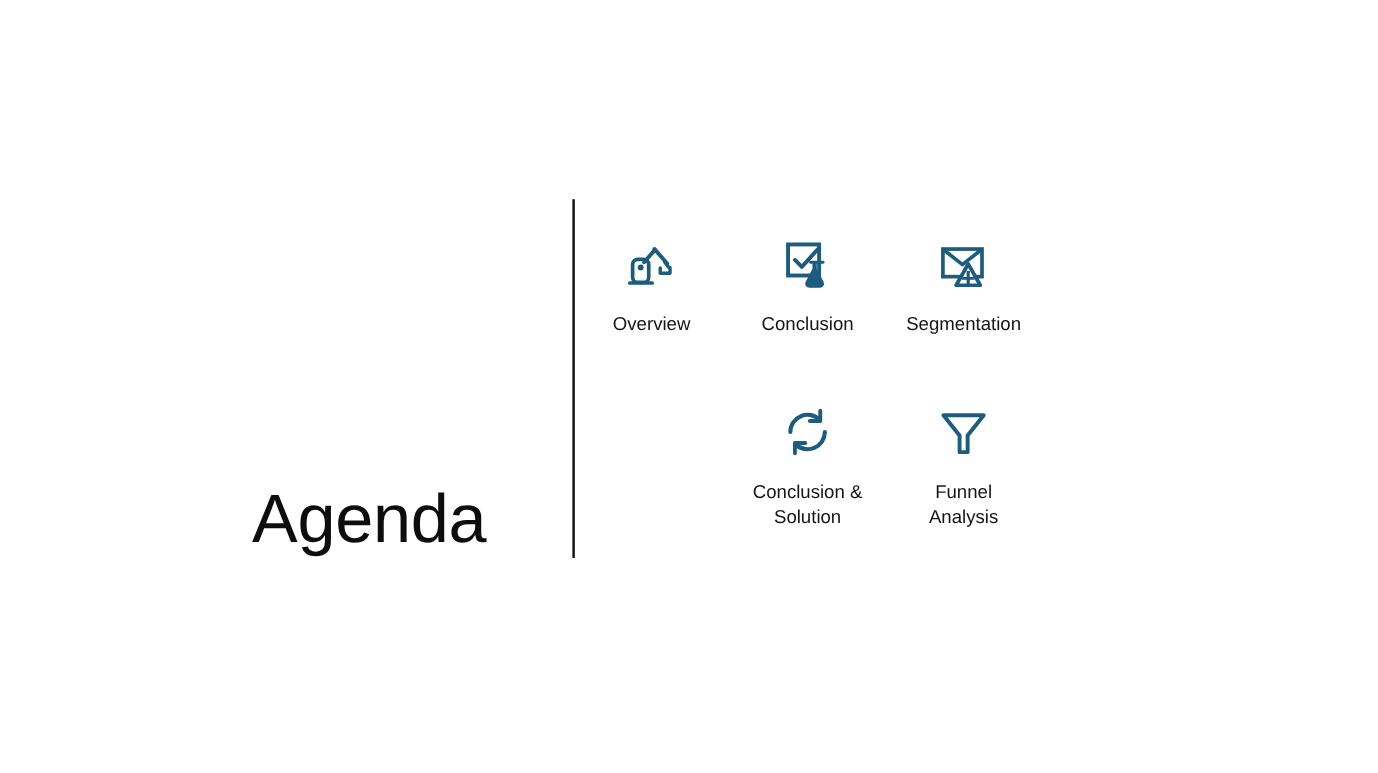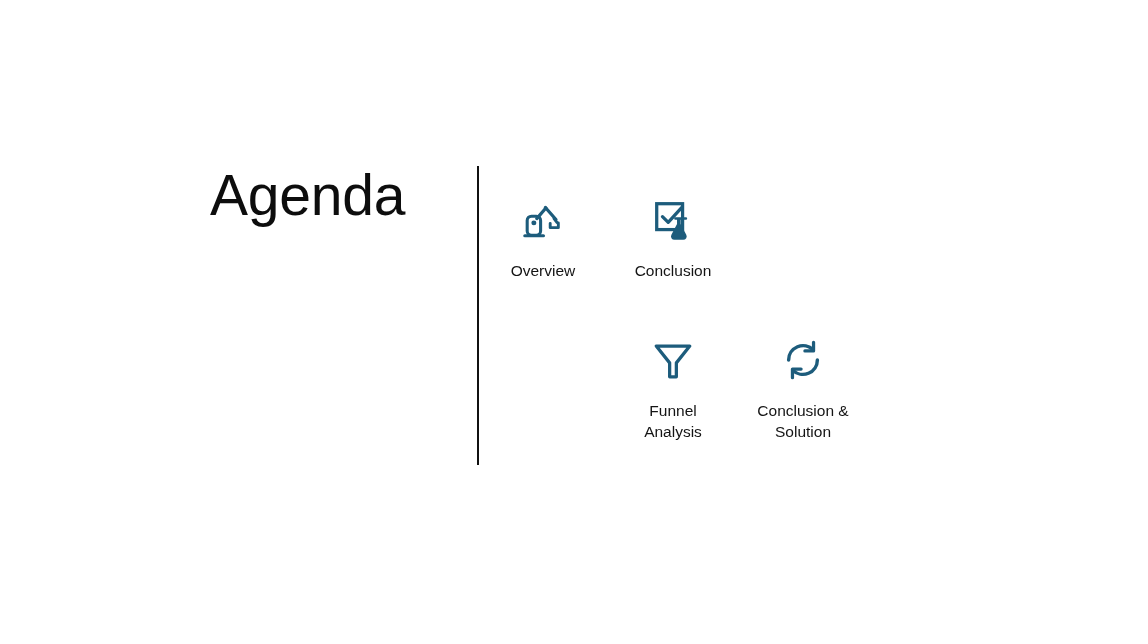--- a/index.html
+++ b/index.html
@@ -21,21 +21,21 @@
   }
 
   
   .title-area {
     position: absolute;
     left: 0px;
     top: 166px;
     width: 478px;
     height: 298px;
     display: flex;
-    align-items: flex-start;
+    align-items: flex-end;
     justify-content: flex-start;
   }
   .slide-title {
     margin: 0;
     padding: 0 0 0 210px;
     font-size: 57px;
     font-weight: 400;
     line-height: 1.05;
     color: #0d0d0d;
     letter-spacing: -0.2px;
@@ -142,44 +142,56 @@
         <span class="item-icon">
           <svg viewBox="0 0 48 48" fill="none" xmlns="http://www.w3.org/2000/svg">
             <rect x="7" y="7" width="27" height="27" stroke="currentColor" stroke-width="3.4"></rect>
             <path d="M13 20.5l6 6L33 11" stroke="currentColor" stroke-width="3.4" stroke-linecap="round" stroke-linejoin="round"></path>
             <path d="M26.5 22.5h11M29.5 22.5v6L23.5 40a2.3 2.3 0 002 3.4h9.2a2.3 2.3 0 002-3.4l-6-11.5v-6" fill="currentColor" stroke="currentColor" stroke-width="2.6" stroke-linecap="round" stroke-linejoin="round"></path>
           </svg>
         </span>
         <span class="item-label">Conclusion</span>
       </div>
 
+      <div class="agenda-item">
+        <span class="item-icon">
+          <svg viewBox="0 0 48 48" fill="none" xmlns="http://www.w3.org/2000/svg">
+            <rect x="6" y="11" width="34" height="24" stroke="currentColor" stroke-width="3.2"></rect>
+            <path d="M6.5 11.5L23 24.5 39.5 11.5" stroke="currentColor" stroke-width="3.2" stroke-linecap="round" stroke-linejoin="round"></path>
+            <path d="M28 24L17.5 42.5h21L28 24z" fill="#ffffff" stroke="currentColor" stroke-width="3.2" stroke-linejoin="round"></path>
+            <path d="M28 30v12.5" stroke="currentColor" stroke-width="2.8"></path>
+            <path d="M22.5 36.5h11" stroke="currentColor" stroke-width="2.6"></path>
+          </svg>
+        </span>
+        <span class="item-label">Segmentation</span>
+      </div>
 
     </div>
 
     <div class="agenda-row row-2">
-
-      <div class="agenda-item">
-        <span class="item-icon">
-          <svg viewBox="0 0 48 48" fill="none" xmlns="http://www.w3.org/2000/svg">
-            <path d="M6.5 9.5h35L27.5 27v14.5h-7V27L6.5 9.5z" stroke="currentColor" stroke-width="3.4" stroke-linejoin="round"></path>
-          </svg>
-        </span>
-        <span class="item-label">Funnel
-Analysis</span>
-      </div>
 
       <div class="agenda-item wide">
         <span class="item-icon">
           <svg viewBox="0 0 48 48" fill="none" xmlns="http://www.w3.org/2000/svg">
             <path d="M39 24a15 15 0 01-25.6 10.6" stroke="currentColor" stroke-width="3.6" stroke-linecap="round"></path>
             <path d="M9 24A15 15 0 0134.6 13.4" stroke="currentColor" stroke-width="3.6" stroke-linecap="round"></path>
             <path d="M35 5.5v9h-9" stroke="currentColor" stroke-width="3.4" stroke-linecap="round" stroke-linejoin="round"></path>
             <path d="M13 42.5v-9h9" stroke="currentColor" stroke-width="3.4" stroke-linecap="round" stroke-linejoin="round"></path>
           </svg>
         </span>
         <span class="item-label">Conclusion &amp;
 Solution</span>
       </div>
 
+      <div class="agenda-item">
+        <span class="item-icon">
+          <svg viewBox="0 0 48 48" fill="none" xmlns="http://www.w3.org/2000/svg">
+            <path d="M6.5 9.5h35L27.5 27v14.5h-7V27L6.5 9.5z" stroke="currentColor" stroke-width="3.4" stroke-linejoin="round"></path>
+          </svg>
+        </span>
+        <span class="item-label">Funnel
+Analysis</span>
+      </div>
+
     </div>
 
   </div>
 </div>
 
 </body></html>

